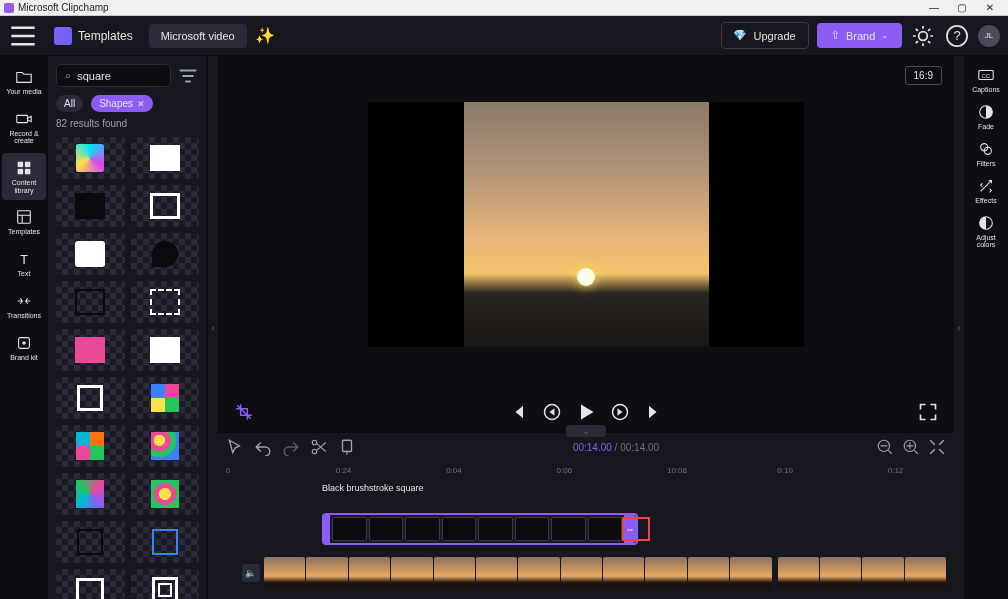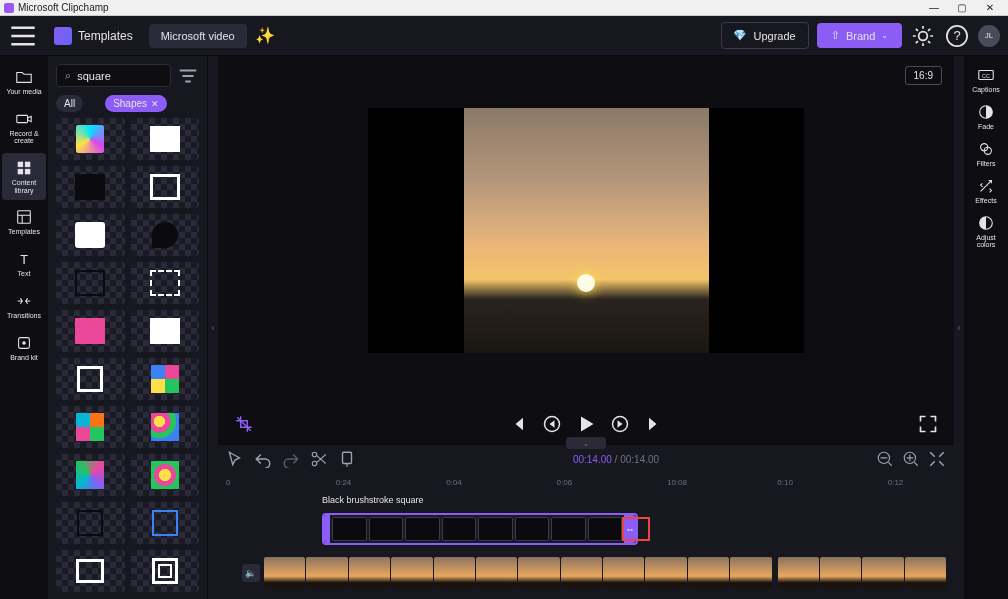--- a/index.html
+++ b/index.html
@@ -26,21 +26,21 @@
 .nav-rail { width: 48px; background: #0d0d12; display: flex; flex-direction: column; align-items: center; padding-top: 6px; gap: 2px; }
 .nav-item { width: 44px; display: flex; flex-direction: column; align-items: center; padding: 6px 0; cursor: pointer; border-radius: 4px; gap: 2px; }
 .nav-item.active { background: #2a2a38; }
 .nav-icon { width: 18px; height: 18px; display: flex; align-items: center; justify-content: center; }
 .nav-label { font-size: 7px; text-align: center; line-height: 1.1; }
 .content-panel { width: 160px; background: #17171f; display: flex; flex-direction: column; border-right: 1px solid #0a0a0f; }
 .search-row { display: flex; padding: 8px; gap: 6px; align-items: center; }
 .search-box { flex: 1; display: flex; align-items: center; gap: 6px; background: #0d0d12; border: 1px solid #2a2a38; border-radius: 4px; padding: 4px 8px; }
 .search-box input { background: none; border: none; outline: none; color: #e4e4e7; font-size: 11px; width: 100%; }
 .filter-btn { width: 22px; height: 22px; display: flex; align-items: center; justify-content: center; cursor: pointer; }
-.chip-row { display: flex; padding: 0 8px 6px; gap: 22px; }
+.chip-row { display: flex; padding: 0 8px 6px; gap: 8px; }
 .chip { padding: 3px 8px; border-radius: 10px; font-size: 10px; cursor: pointer; }
 .chip.plain { background: #2a2a38; }
 .chip.active { background: #8b5cf6; display: flex; align-items: center; gap: 4px; }
 .results-found { padding: 0 8px 8px; font-size: 10px; color: #9ca3af; }
 .thumb-grid { flex: 1; overflow-y: auto; padding: 0 8px 8px; display: grid; grid-template-columns: repeat(2,1fr); gap: 6px; grid-auto-rows: 42px; }
 .thumb-grid::-webkit-scrollbar { width: 6px; }
 .thumb-grid::-webkit-scrollbar-thumb { background: #3a3a48; border-radius: 3px; }
 .thumb { background: repeating-conic-gradient(#2a2a38 0 25%, #1a1a24 0 50%) 0 0/12px 12px; border-radius: 3px; cursor: pointer; display: flex; align-items: center; justify-content: center; }
 .collapse-handle { width: 10px; background: #17171f; display: flex; align-items: center; justify-content: center; cursor: pointer; color: #6b7280; font-size: 9px; }
 .canvas-area { flex: 1; display: flex; flex-direction: column; background: #0d0d12; position: relative; }
@@ -59,21 +59,21 @@
 .tl-handle { position: absolute; left: 50%; top: -8px; transform: translateX(-50%); width: 40px; height: 12px; background: #2a2a38; border-radius: 4px; display: flex; align-items: center; justify-content: center; cursor: pointer; font-size: 8px; color: #6b7280; }
 .tl-btn { width: 18px; height: 18px; display: flex; align-items: center; justify-content: center; cursor: pointer; color: #9ca3af; }
 .tl-spacer { flex: 1; }
 .timecode { font-size: 10px; }
 .timecode .cur { color: #8b5cf6; }
 .timecode .dur { color: #6b7280; }
 .tl-zoom { display: flex; gap: 8px; }
 .ruler { height: 18px; display: flex; align-items: center; padding: 0 8px; position: relative; font-size: 8px; color: #6b7280; }
 .ruler span { position: absolute; }
 .tracks { padding: 4px 8px 8px; }
-.track-label { font-size: 9px; color: #e4e4e7; margin-left: 96px; margin-bottom: 6px; }
+.track-label { font-size: 9px; color: #e4e4e7; margin-left: 96px; margin-bottom: 18px; }
 .clip-track { height: 36px; display: flex; align-items: center; margin-left: 96px; }
 .clip { height: 32px; background: #1a1a24; border: 2px solid #8b5cf6; border-radius: 4px; display: flex; position: relative; }
 .clip-handle-l { width: 6px; background: #8b5cf6; border-radius: 2px 0 0 2px; }
 .clip-handle-r { width: 12px; background: #8b5cf6; border-radius: 0 4px 4px 0; display: flex; align-items: center; justify-content: center; position: relative; }
 .red-box { position: absolute; right: -14px; top: 2px; width: 28px; height: 24px; border: 2px solid #ef4444; pointer-events: none; }
 .clip-frames { flex: 1; display: flex; gap: 2px; padding: 2px; }
 .clip-frame { flex: 1; background: #0a0a0f; border: 1px solid #3a3a48; border-radius: 2px; }
 .video-track { height: 36px; display: flex; align-items: center; margin-top: 8px; }
 .mute-btn { width: 18px; height: 18px; background: #2a2a38; border-radius: 3px; display: flex; align-items: center; justify-content: center; cursor: pointer; margin-left: 16px; margin-right: 4px; font-size: 9px; }
 .video-clip { height: 32px; display: flex; flex: 1; gap: 1px; }
@@ -216,20 +216,21 @@
           </svg>
       </div>
     </div>
     <div class="chip-row">
       <div class="chip plain">All</div>
       <div class="chip active">
         <span>Shapes</span>
         <span style="font-size:9px">✕</span>
       </div>
     </div>
+    <div class="results-found">82 results found</div>
     <div class="thumb-grid">
       <div class="thumb">
           <div style="width:28px;height:28px;background:conic-gradient(#00e4ff,#d946ef,#fde047,#00e4ff);border-radius:2px"></div>
         </div>
       <div class="thumb">
           <div style="width:30px;height:26px;background:#fff"></div>
         </div>
       <div class="thumb">
           <div style="width:30px;height:26px;background:#0a0a0f;border:3px solid #0a0a0f"></div>
         </div>

